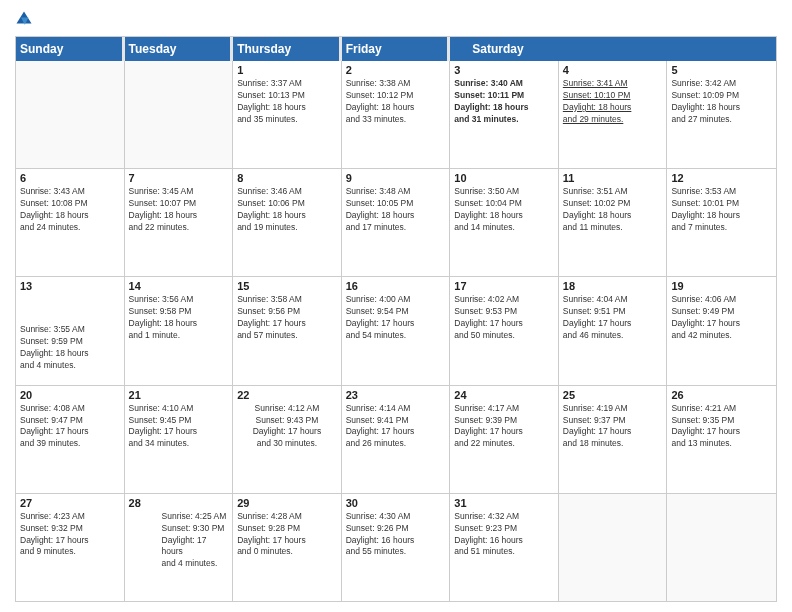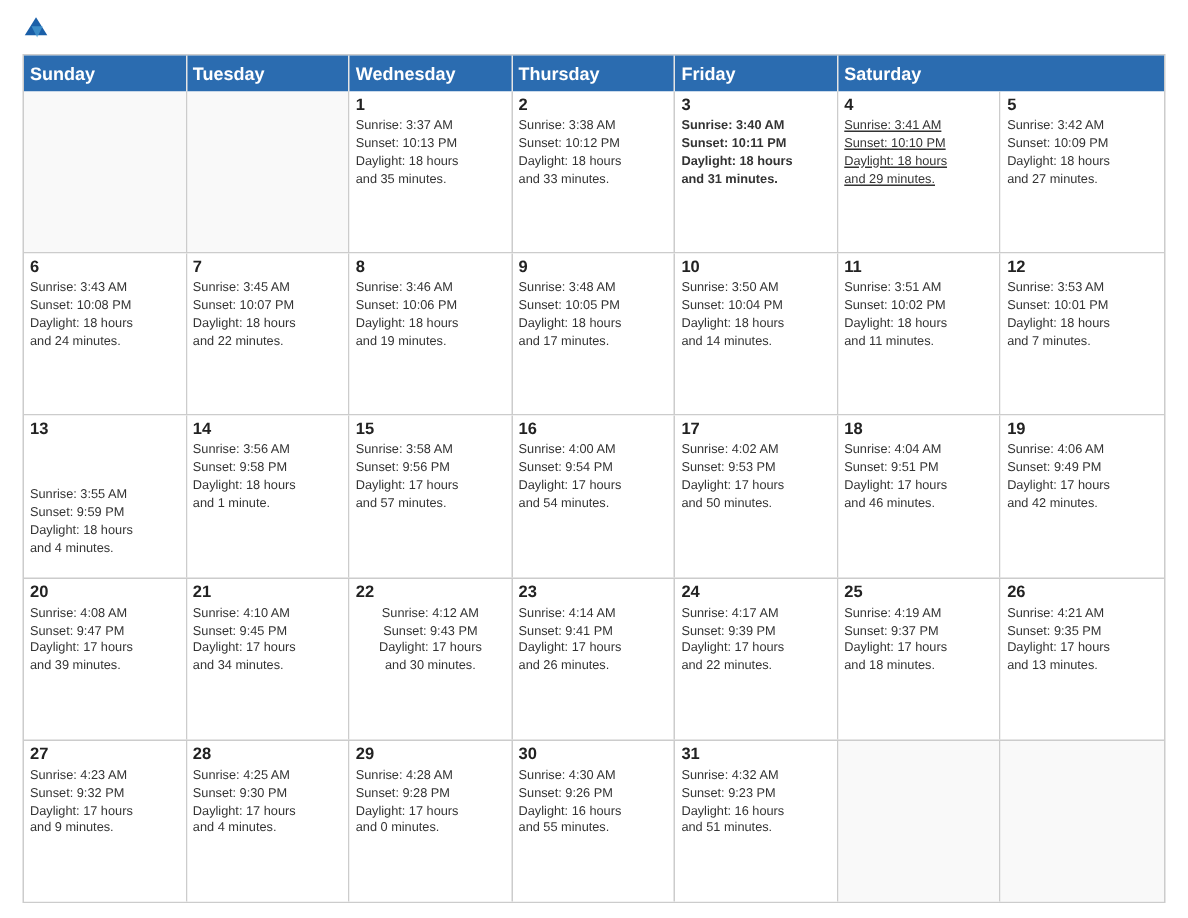--- a/index.html
+++ b/index.html
@@ -65,23 +65,23 @@
       display: grid;
       grid-template-columns: repeat(7, 1fr);
       background: #2b6cb0;
     }
     .cal-header-cell {
       color: #fff;
       font-size: 12px;
       font-weight: bold;
       padding: 5px 4px;
       text-align: left;
-      border-right: 1px solid #e5e5e5;
-    }
-    .cal-header-cell:last-child { border-right: none; }
+      border-right: 3px solid #e5e5e5;
+    }
+    .cal-header-cell:last-child { border-right: none; margin-left: 18px; }
     .cal-body {
       flex: 1;
       display: flex;
       flex-direction: column;
     }
     .cal-row {
       display: grid;
       grid-template-columns: repeat(7, 1fr);
       flex: 1;
       border-top: 1px solid #ccc;
@@ -128,21 +128,20 @@
     <div class="title-block">
       <div class="title-month"></div>
       <div class="title-location"></div>
     </div>
   </div>
 
   <div class="calendar">
     <div class="cal-header-row">
     <div class="cal-header-cell">Sunday</div>
         <div class="cal-header-cell">Tuesday</div>
-        <div class="cal-header-cell">Wednesday</div>
         <div class="cal-header-cell">Thursday</div>
         <div class="cal-header-cell">Friday</div>
         <div class="cal-header-cell">Saturday</div>
       </div>
     <div class="cal-body">
     <div class="cal-row">
           <div class="cal-cell empty"></div>
           <div class="cal-cell empty"></div>
           <div class="cal-cell">
             <span class="day-number">1</span>
@@ -336,21 +335,21 @@
         <div class="cal-row">
           <div class="cal-cell">
             <span class="day-number">27</span>
             <div class="cell-text" style="white-space: pre-line;">Sunrise: 4:23 AM
 Sunset: 9:32 PM
 Daylight: 17 hours
 and 9 minutes.</div>
           </div>
           <div class="cal-cell">
             <span class="day-number">28</span>
-            <div class="cell-text" style="white-space: pre-line;">Sunrise: 4:25 AM
+            <div class="cell-text" style="white-space: pre-line; margin-left: 33px;">Sunrise: 4:25 AM
 Sunset: 9:30 PM
 Daylight: 17 hours
 and 4 minutes.</div>
           </div>
           <div class="cal-cell">
             <span class="day-number">29</span>
             <div class="cell-text" style="white-space: pre-line;">Sunrise: 4:28 AM
 Sunset: 9:28 PM
 Daylight: 17 hours
 and 0 minutes.</div>

